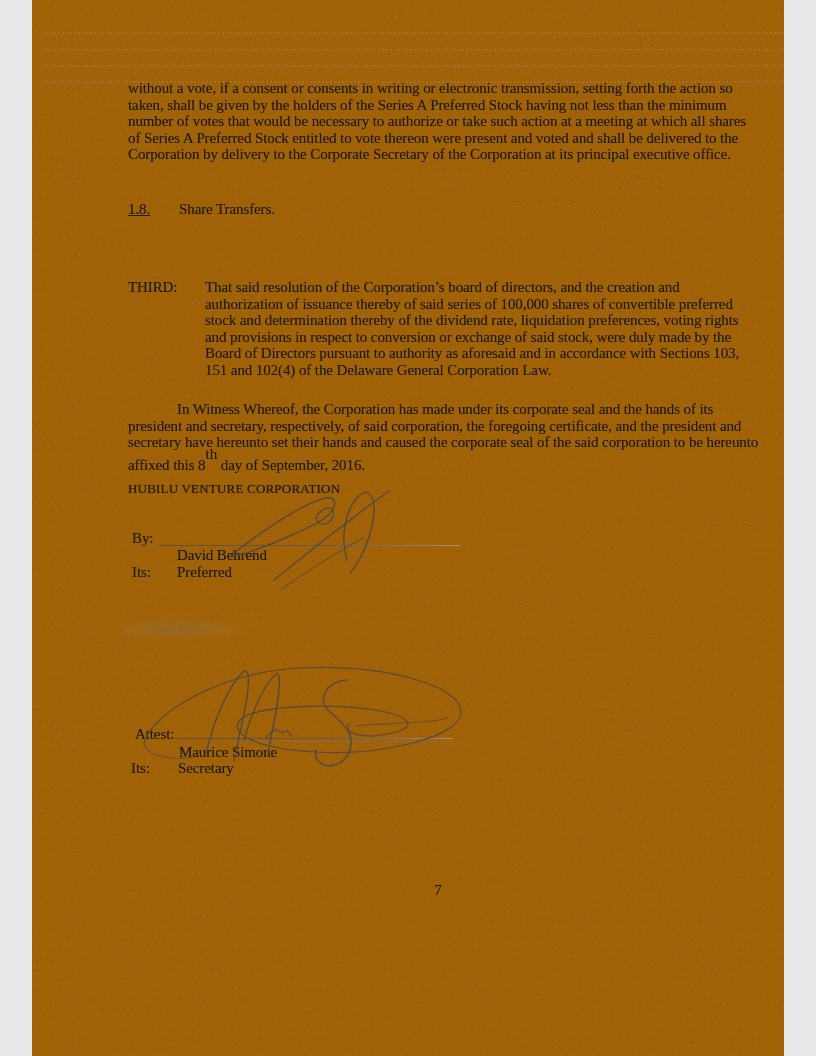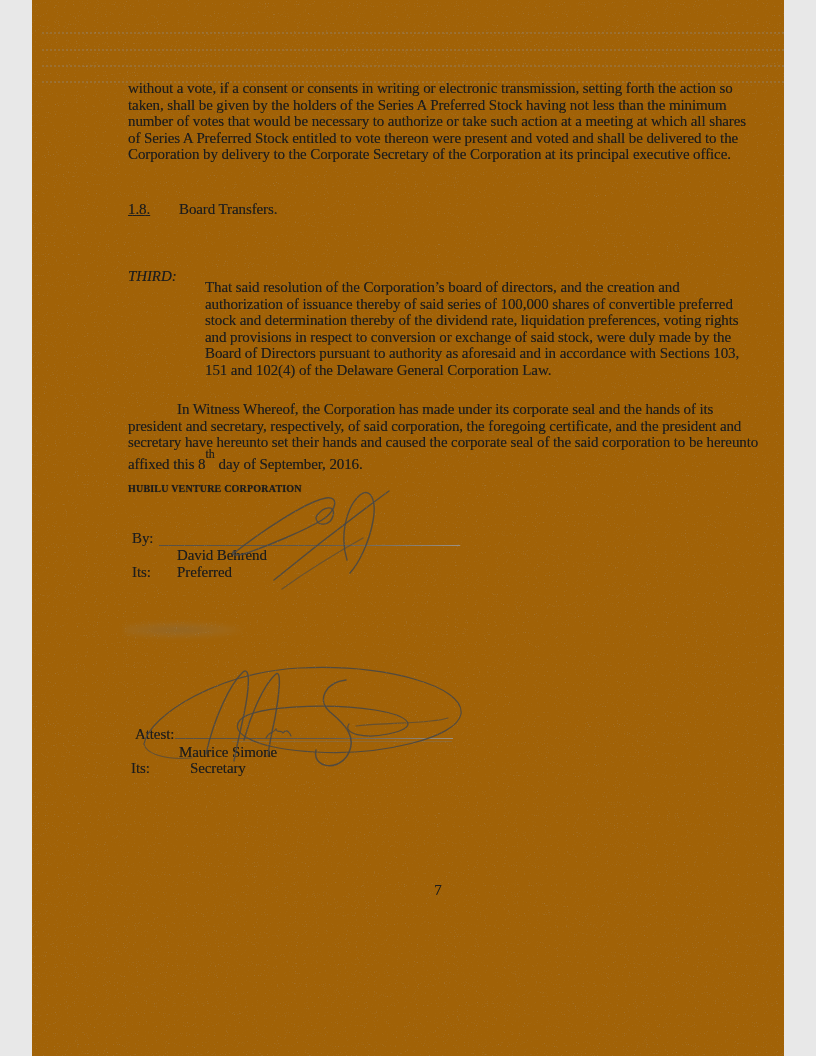--- a/index.html
+++ b/index.html
@@ -17,27 +17,27 @@
     position: absolute;
     font-size: 15px;
     line-height: 16.6px;
     letter-spacing: -0.1px;
     text-shadow: 0 0 0.6px rgba(25,25,25,0.55);
     white-space: pre-wrap;
   }
   .heading-row { font-size: 15px; }
   .indent { text-indent: 49px; }
   .company-name {
-    font-weight: bold;
-    font-size: 10px;
+    font-weight: normal;
+    font-size: 13px;
     letter-spacing: 0.2px;
     text-shadow: 0 0 0.8px rgba(20,20,20,0.7);
   }
   sup.ordinal {
-    font-size: 12px;
+    font-size: 15px;
     letter-spacing: 0;
     position: relative;
     top: -4.5px;
   }
   .sig-line {
     position: absolute;
     height: 1px;
     background: linear-gradient(to right, #4c4c4c 0%, #565656 55%, #9a9a9a 100%);
     opacity: 0.85;
   }
@@ -73,26 +73,26 @@
     <div class="scanline" style="top:32px"></div>
     <div class="scanline" style="top:49px"></div>
     <div class="scanline" style="top:65px"></div>
     <div class="scanline" style="top:81px"></div>
   </div>
 
   <p class="txt" style="left:96px; top:80px; width:630px; margin:0;">without a vote, if a consent or consents in writing or electronic transmission, setting forth the action so taken, shall be given by the holders of the Series A Preferred Stock having not less than the minimum number of votes that would be necessary to authorize or take such action at a meeting at which all shares of Series A Preferred Stock entitled to vote thereon were present and voted and shall be delivered to the Corporation by delivery to the Corporate Secretary of the Corporation at its principal executive office.</p>
 
   <div class="heading-row">
     <span class="txt" style="left:96px; top:201px;text-decoration:underline;">1.8.</span>
-    <span class="txt" style="left:147px; top:201px;">Board Transfers.</span>
+    <span class="txt" style="left:147px; top:201px;">Share Transfers.</span>
   </div>
 
 
   <div>
-    <span class="txt" style="left:96px; top:268px;font-style:italic;">THIRD:</span>
+    <span class="txt" style="left:96px; top:279px;">THIRD:</span>
     <p class="txt" style="left:173px; top:279px; width:551px; margin:0;">That said resolution of the Corporation’s board of directors, and the creation and authorization of issuance thereby of said series of 100,000 shares of convertible preferred stock and determination thereby of the dividend rate, liquidation preferences, voting rights and provisions in respect to conversion or exchange of said stock, were duly made by the Board of Directors pursuant to authority as aforesaid and in accordance with Sections 103, 151 and 102(4) of the Delaware General Corporation Law.</p>
   </div>
 
   <p class="txt indent" style="left:96px; top:401px; width:632px; margin:0;"><span>In Witness Whereof, the Corporation has made under its corporate seal and the hands of its president and secretary, respectively, of said corporation, the foregoing certificate, and the president and secretary have hereunto set their hands and caused the corporate seal of the said corporation to be hereunto affixed this 8</span><sup class="ordinal">th</sup><span> day of September, 2016.</span></p>
 
   <div class="txt company-name" style="left:96px; top:481px;">HUBILU VENTURE CORPORATION</div>
 
   <div>
     <span class="txt" style="left:100px; top:530px;">By:</span>
     <div class="sig-line" style="left:127px; top:545px; width:301px;"></div>
@@ -109,21 +109,21 @@
   </div>
 
   <div class="smudge"></div>
 
   <div>
     <span class="txt" style="left:103px; top:726px;">Attest:</span>
     <div class="sig-line" style="left:143px; top:738px; width:278px;"></div>
     <div class="sig-line secondary" style="left:200px; top:741px; width:220px;"></div>
     <span class="txt" style="left:147px; top:744px;text-align:center;">Maurice Simone</span>
     <span class="txt" style="left:99px; top:760px;">Its:</span>
-    <span class="txt" style="left:158px; top:760px;">Secretary</span>
+    <span class="txt" style="left:146px; top:760px;">Secretary</span>
     <svg class="sig-svg" style="left:98px; top:662px;" width="345" height="115" viewBox="0 0 345 115">
       <path d="M 14 82 C 20 52, 90 10, 170 6 C 255 2, 335 24, 331 52 C 327 76, 250 94, 185 90 C 128 87, 98 72, 110 58 C 121 45, 195 40, 245 48 C 282 54, 290 66, 258 72 C 235 77, 212 72, 219 62" style="stroke-width:1.2"></path>
       <path d="M 14 82 C 16 92, 35 98, 62 96" style="stroke-width:1.1; opacity:.7"></path>
       <path d="M 76 92 C 84 56, 100 22, 113 10 C 121 4, 119 28, 114 52 C 109 75, 106 88, 104 99"></path>
       <path d="M 114 78 C 122 48, 136 20, 146 12 C 152 8, 149 33, 145 56 C 141 74, 139 85, 138 93"></path>
       <path d="M 136 76 C 140 68, 143 72, 146 67 C 147 72, 151 67, 153 71 C 156 67, 159 69, 161 74" style="stroke-width:1.1"></path>
       <path d="M 216 18 C 196 20, 186 38, 200 50 C 216 63, 228 76, 217 94 C 206 110, 182 105, 186 88" style="stroke-width:1.5"></path>
       <path d="M 226 64 C 260 60, 300 62, 318 56" style="stroke-width:1.1; opacity:.65"></path>
     </svg>
   </div>

